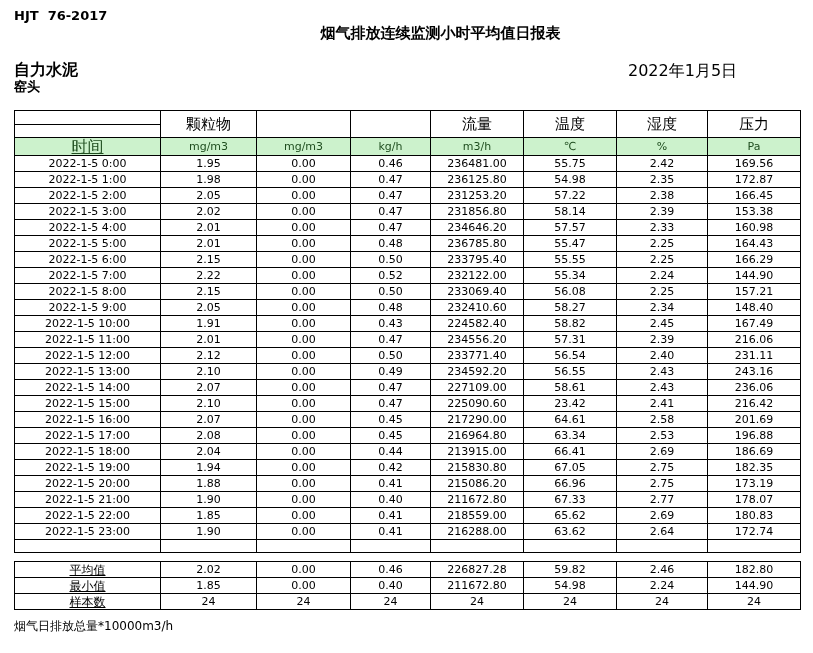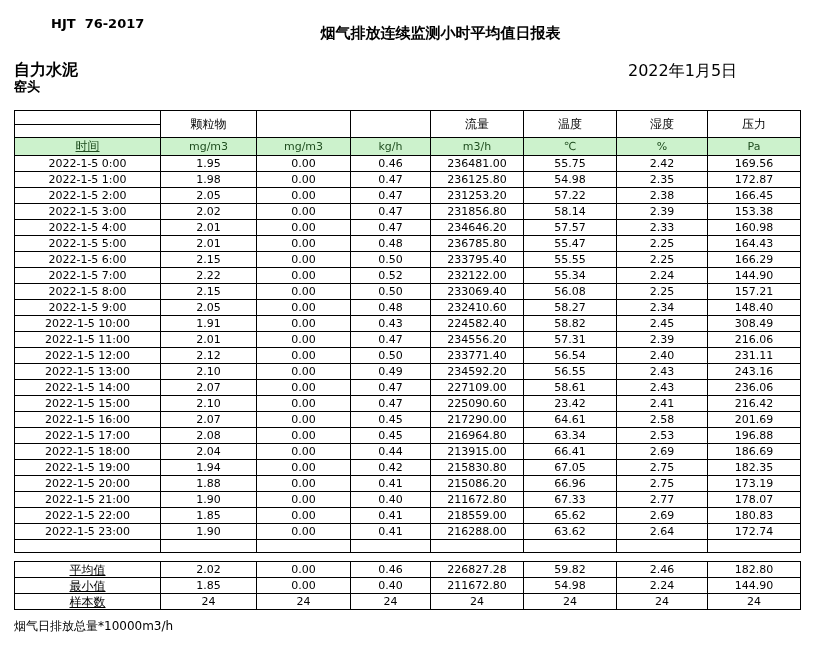--- a/index.html
+++ b/index.html
@@ -6,39 +6,39 @@
   body{
     width:813px;height:653px;overflow:hidden;
     font-family:"DejaVu Sans","Liberation Sans",sans-serif;
     color:#000;
     -webkit-font-smoothing:none;
   }
   .page{position:relative;width:813px;height:653px;}
 
   
   .hdr{position:relative;height:110px;}
-  .doc-code{position:absolute;left:14px;top:16px;font-size:13px;font-weight:bold;white-space:pre;margin-left:37px;}
+  .doc-code{position:absolute;left:14px;top:8px;font-size:13px;font-weight:bold;white-space:pre;}
   .title{position:absolute;left:0;right:0;top:24px;text-align:center;padding-left:68px;
          font-size:15px;font-weight:bold;}
   .company{position:absolute;left:14px;top:60px;font-size:16px;font-weight:bold;}
   .location{position:absolute;left:14px;top:78px;font-size:13px;font-weight:bold;}
   .date{position:absolute;left:628px;top:61px;font-size:16px;}
 
   
   table{border-collapse:collapse;table-layout:fixed;margin-left:14px;width:786px;font-size:11px;}
   td{border:1px solid #000;text-align:center;vertical-align:middle;
      padding:0;height:15px;line-height:14px;overflow:hidden;white-space:nowrap;}
   col.c1{width:146px}col.c2{width:96px}col.c3{width:94px}col.c4{width:80px}
   col.c5{width:93px}col.c6{width:93px}col.c7{width:91px}col.c8{width:93px}
 
-  tr.grp td{height:12px;line-height:12px;font-size:12px;text-align:center;}
+  tr.grp td{height:12px;line-height:12px;font-size:15px;text-align:center;}
   tr.grp td[rowspan]{height:26px;line-height:26px;}
   tr.units td{background:var(--hdr-bg,#ccf2cc);color:var(--hdr-text,#1f4d1f);
               height:17px;line-height:17px;font-size:11px;}
-  tr.units td.time-hd{font-size:12px;margin-left:20px;}
+  tr.units td.time-hd{font-size:16px;margin-left:20px;}
   tr.blank td{height:12px;line-height:12px;}
   .u{text-decoration:underline;}
   .gap{height:8px;}
   .summary td.label-cell{font-size:12px;}
 
   
   .notes{position:relative;margin-top:6px;height:48px;}
   .note1{position:absolute;left:14px;top:2px;font-size:12px;}
 </style>
 </head>
@@ -192,21 +192,21 @@
           <td>148.40</td>
         </tr>
         <tr>
           <td>2022-1-5 10:00</td>
           <td>1.91</td>
           <td>0.00</td>
           <td>0.43</td>
           <td>224582.40</td>
           <td>58.82</td>
           <td>2.45</td>
-          <td>308.49</td>
+          <td>167.49</td>
         </tr>
         <tr>
           <td>2022-1-5 11:00</td>
           <td>2.01</td>
           <td>0.00</td>
           <td>0.47</td>
           <td>234556.20</td>
           <td>57.31</td>
           <td>2.39</td>
           <td>216.06</td>

